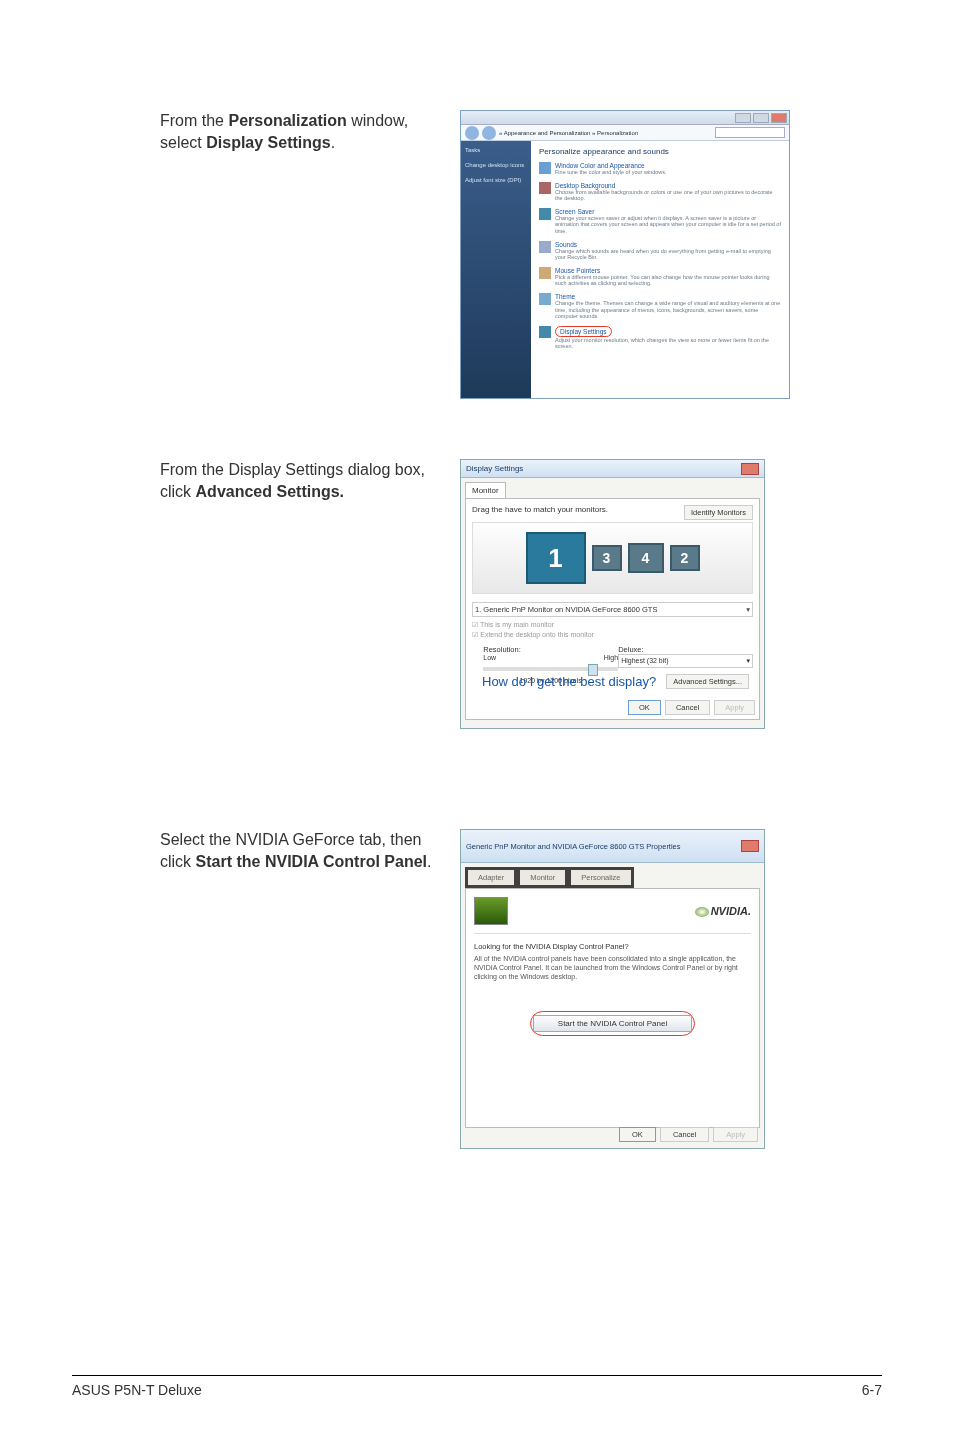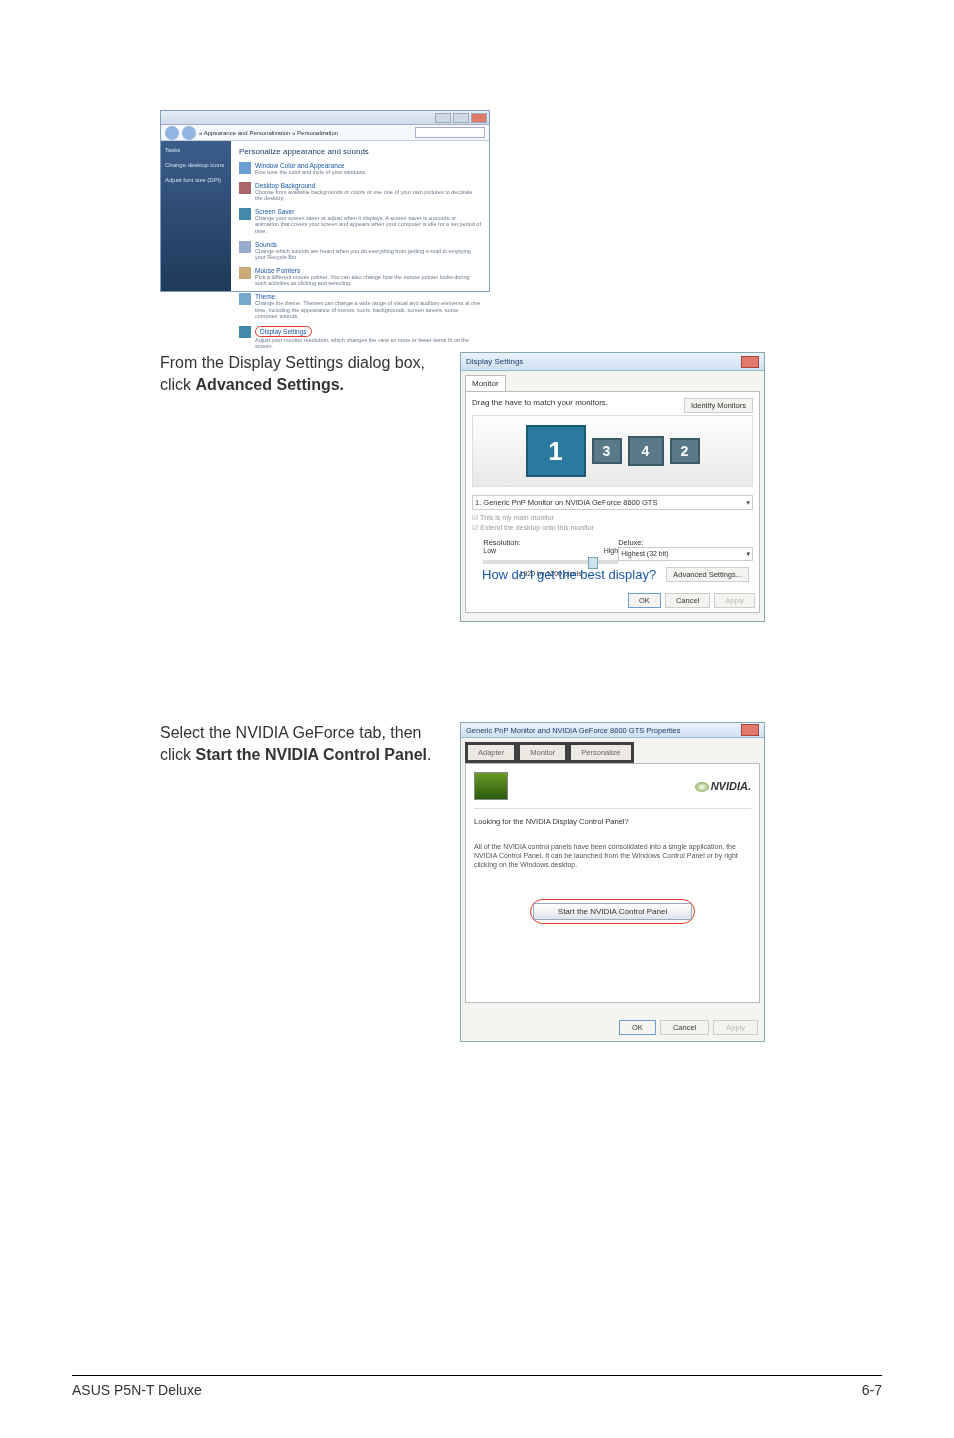--- a/index.html
+++ b/index.html
@@ -22,21 +22,21 @@
   .instr {
     width: 300px;
     font-size: 16px;
     line-height: 1.35;
     padding-right: 12px;
   }
   .boldt { font-weight: bold; }
   
   .pers {
     width: 330px;
-    height: 182px;
+    height: 289px;
     background: linear-gradient(#fff, #eaf0f6);
     border: 1px solid #7da0c4;
     position: relative;
     font-size: 7px;
   }
   .pers-top {
     height: 14px;
     background: linear-gradient(#e6eef7,#cfdbe8);
     border-bottom:1px solid #aac;
     display:flex;align-items:center;justify-content:flex-end;
@@ -91,32 +91,32 @@
   .ds-adv{position:absolute;bottom:30px;right:10px;padding:2px 6px;border:1px solid #ccc;background:#f4f4f0;font-size:7.5px;}
   .ds-btns{position:absolute;bottom:4px;right:4px;display:flex;gap:4px;}
   .ds-btns .b{padding:2px 10px;border:1px solid #ccc;background:#f4f4f0;font-size:7.5px;}
   .ds-btns .b.ok{border:1px solid #6a9fd4;}
   .ds-px{text-align:center;font-size:7px;color:#333;}
 
   
   .gf {
     width:305px;height:320px;background:#f4f4f0;border:1px solid #8aa;font-size:8px;position:relative;
   }
-  .gf-title{height:15px;background:linear-gradient(#eaf2fb,#cfe0f2);border-bottom:1px solid #9bc;display:flex;align-items:center;padding:0 5px;color:#1a3c68;font-size:7.5px;}
+  .gf-title{height:33px;background:linear-gradient(#eaf2fb,#cfe0f2);border-bottom:1px solid #9bc;display:flex;align-items:center;padding:0 5px;color:#1a3c68;font-size:7.5px;}
   .gf-close{margin-left:auto;width:18px;height:12px;background:#e07a6a;border:1px solid #a44;}
   .gf-tabs{display:flex;flex-wrap:wrap;padding:4px 4px 0 4px;gap:0;}
   .gf-tab{border:3px solid #404040;padding:3px 10px;font-size:7.5px;background:#ece9e2;color:#666;}
   .gf-tab.active{background:#fff;border-bottom:1px solid #fff;color:#000;}
   .gf-tab.nv{color:#5a8a00;}
   .gf-tab-body{margin:0 4px 4px 4px;border:1px solid #bbb;background:#fff;padding:8px;height:240px;position:relative;}
   .gf-logos{display:flex;justify-content:space-between;align-items:center;border-bottom:1px solid #ddd;padding-bottom:8px;margin-bottom:8px;}
   .gf-chip{width:34px;height:28px;background:linear-gradient(#6a9a2a,#2a5a0a);border:1px solid #888;}
   .gf-nvlogo{font-size:11px;font-weight:bold;color:#333;font-style:italic;}
   .gf-nvlogo .eye{display:inline-block;width:14px;height:10px;background:radial-gradient(#fff,#6a9a2a);border-radius:50%;margin-right:2px;vertical-align:middle;}
-  .gf-q{font-size:7.5px;margin-bottom:16px;}
+  .gf-q{font-size:7.5px;margin-bottom:3px;}
   .gf-desc{font-size:7px;color:#555;line-height:1.3;margin-bottom:30px;}
   .gf-start{border:1.5px solid #e63a2a;border-radius:14px;padding:3px 2px;display:block;width:165px;margin:0 auto;}
   .gf-start-inner{border:1px solid #9ab;background:linear-gradient(#fefefe,#e0e6ec);padding:3px 8px;font-size:8px;text-align:center;border-radius:2px;}
   .gf-btns{position:absolute;bottom:6px;right:6px;display:flex;gap:4px;}
   .gf-btns .b{padding:2px 12px;border:1px solid #ccc;background:#f4f4f0;font-size:7.5px;}
   .gf-btns .b.ok{border:1px solid #6a9fd4;}
 
   .footer {
     position:absolute;
     bottom:40px;
@@ -130,20 +130,23 @@
   }
 
   .spacer-mid { height: 40px; }
 </style>
 </head>
 <body>
 
 <div class="page">
 
   <div class="block">
+    <div class="instr">
+      <span>From the </span><span class="boldt">Personalization</span><span> window, select </span><span class="boldt">Display Settings</span><span>.</span>
+    </div>
     <div class="pers">
       <div class="pers-top">
         <div class="btn"></div>
         <div class="btn"></div>
         <div class="btn close"></div>
       </div>
       <div class="pers-addr">
         <div class="nav"></div>
         <div class="nav"></div>
         <span class="crumb">« Appearance and Personalization » Personalization</span>

